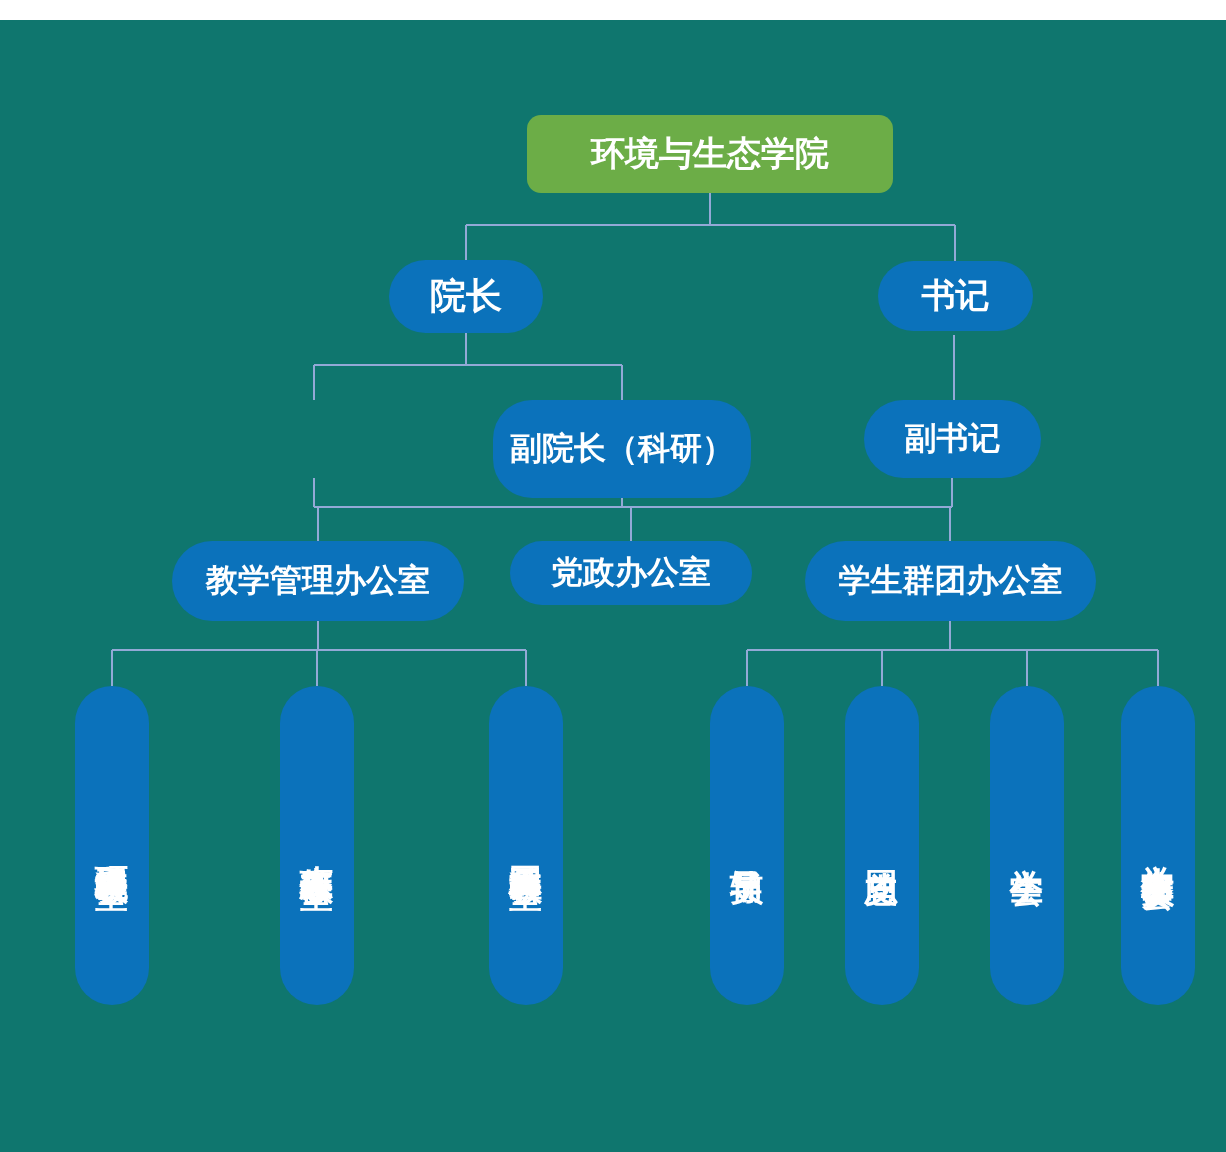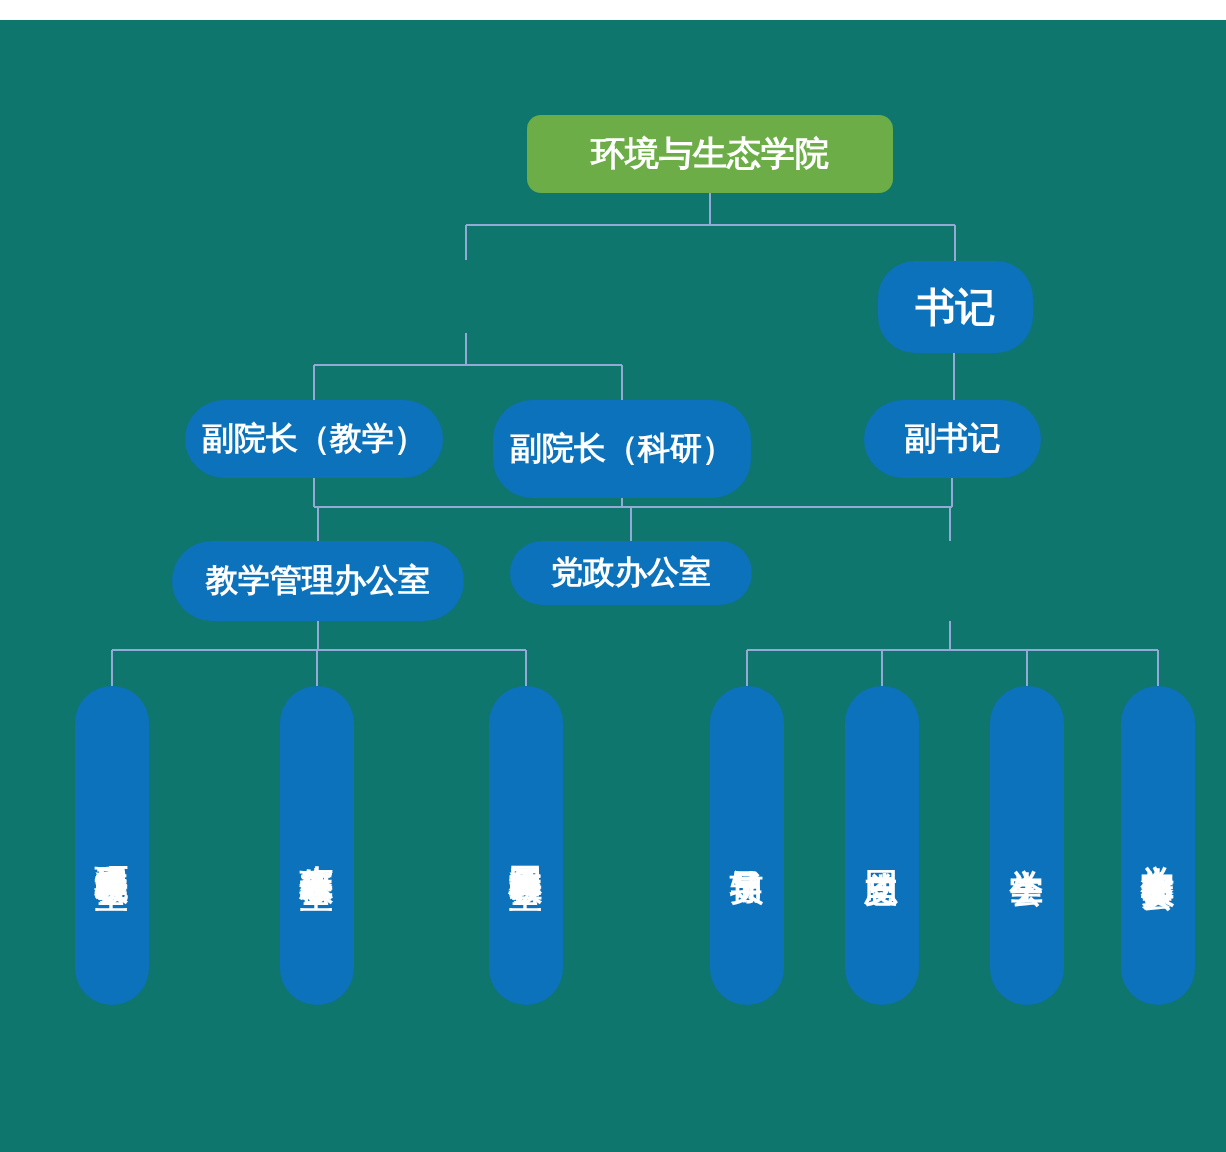--- a/index.html
+++ b/index.html
@@ -34,21 +34,21 @@
     white-space: nowrap;
   }
   .node-root {
     left: 527px; top: 95px; width: 366px; height: 78px;
     background: var(--green, #6CAD47);
     border-radius: 14px;
     font-size: 34px;
   }
   .node-blue { background: var(--blue, #0B72BB); }
   .node-dean      { left: 389px; top: 240px; width: 154px; height: 73px; border-radius: 37px; font-size: 36px; }
-  .node-secretary { left: 878px; top: 241px; width: 155px; height: 92px; border-radius: 37px; font-size: 40px; }
+  .node-secretary { left: 878px; top: 241px; width: 155px; height: 70px; border-radius: 37px; font-size: 34px; }
   .node-vdt  { left: 185px; top: 380px; width: 258px; height: 78px; border-radius: 39px; font-size: 32px; }
   .node-vdr  { left: 493px; top: 380px; width: 258px; height: 98px; border-radius: 39px; font-size: 32px; }
   .node-vsec { left: 864px; top: 380px; width: 177px; height: 78px; border-radius: 39px; font-size: 32px; }
   .node-toff { left: 172px; top: 521px; width: 292px; height: 80px; border-radius: 40px; font-size: 32px; }
   .node-poff { left: 510px; top: 521px; width: 242px; height: 64px; border-radius: 40px; font-size: 32px; }
   .node-soff { left: 805px; top: 521px; width: 291px; height: 80px; border-radius: 40px; font-size: 32px; }
   .pill {
     top: 666px; width: 74px; height: 319px;
     border-radius: 37px;
     font-size: 33px;
@@ -77,28 +77,29 @@
     <path class="connector" d="M710 173 L710 205 M466 205 L955 205 M466 205 L466 240 M955 205 L955 241"></path>
     <path class="connector" d="M466 313 L466 345 M314 345 L622 345 M314 345 L314 380 M622 345 L622 380"></path>
     <path class="connector" d="M954 315 L954 380"></path>
     <path class="connector" d="M314 458 L314 487 M622 458 L622 487 M952 458 L952 487 M314 487 L952 487 M318 487 L318 521 M631 487 L631 521 M950 487 L950 521"></path>
     <path class="connector" d="M318 601 L318 630 M112 630 L526 630 M112 630 L112 666 M317 630 L317 666 M526 630 L526 666"></path>
     <path class="connector" d="M950 601 L950 630 M747 630 L1158 630 M747 630 L747 666 M882 630 L882 666 M1027 630 L1027 666 M1158 630 L1158 666"></path>
   </svg>
 
   <div class="node node-root">环境与生态学院</div>
 
+  <div class="node node-blue node-dean">院长</div>
   <div class="node node-blue node-secretary">书记</div>
 
-  <div class="node node-blue node-vdt">副院长（教学）</div>
   <div class="node node-blue node-vdr">副院长（科研）</div>
   <div class="node node-blue node-toff">教学管理办公室</div>
 
   <div class="node node-blue node-vsec">副书记</div>
   <div class="node node-blue node-poff">党政办公室</div>
+  <div class="node node-blue node-soff">学生群团办公室</div>
 
   <div class="node node-blue pill pill-1">
     <span class="vtext">环境工程教研室</span>
   </div>
   <div class="node node-blue pill pill-2">
     <span class="vtext">生态环保教研室</span>
   </div>
   <div class="node node-blue pill pill-3">
     <span class="vtext">园林工程教研室</span>
   </div>

